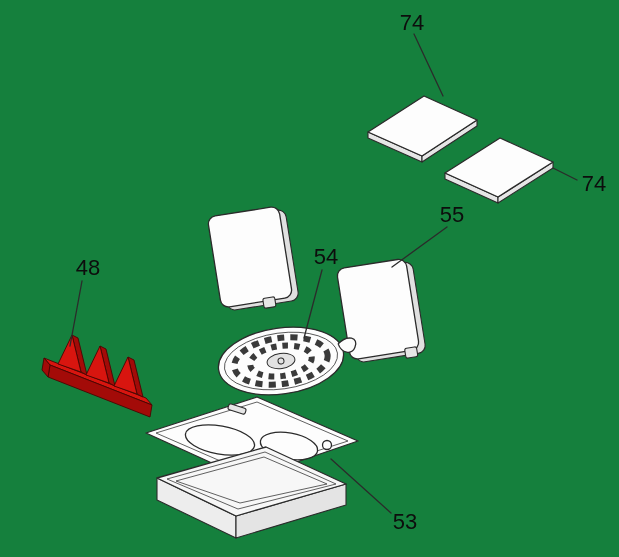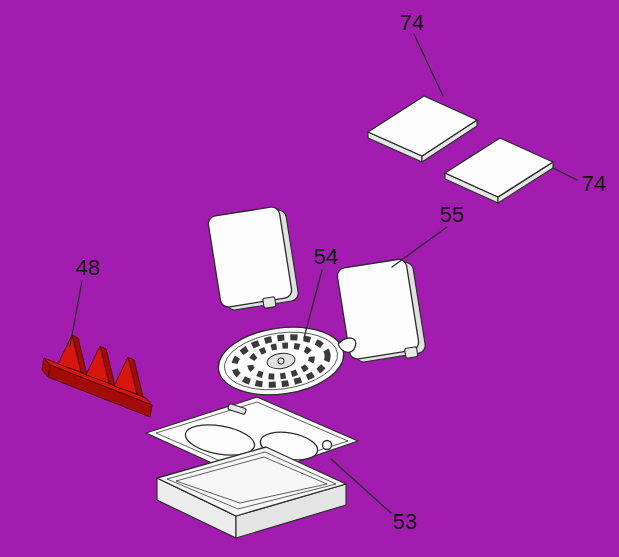--- a/index.html
+++ b/index.html
@@ -4,21 +4,21 @@
 <style>
   html, body {
     margin: 0;
     padding: 0;
     background: #ffffff;
   }
   #stage {
     position: relative;
     width: 619px;
     height: 557px;
-    background: #a21caf;
+    background: #15803d;
     overflow: hidden;
   }
   svg { display: block; }
 
   .outline {
     fill: #fdfdfd;
     stroke: #2b2b2b;
     stroke-width: 1.3;
     stroke-linejoin: round;
   }

